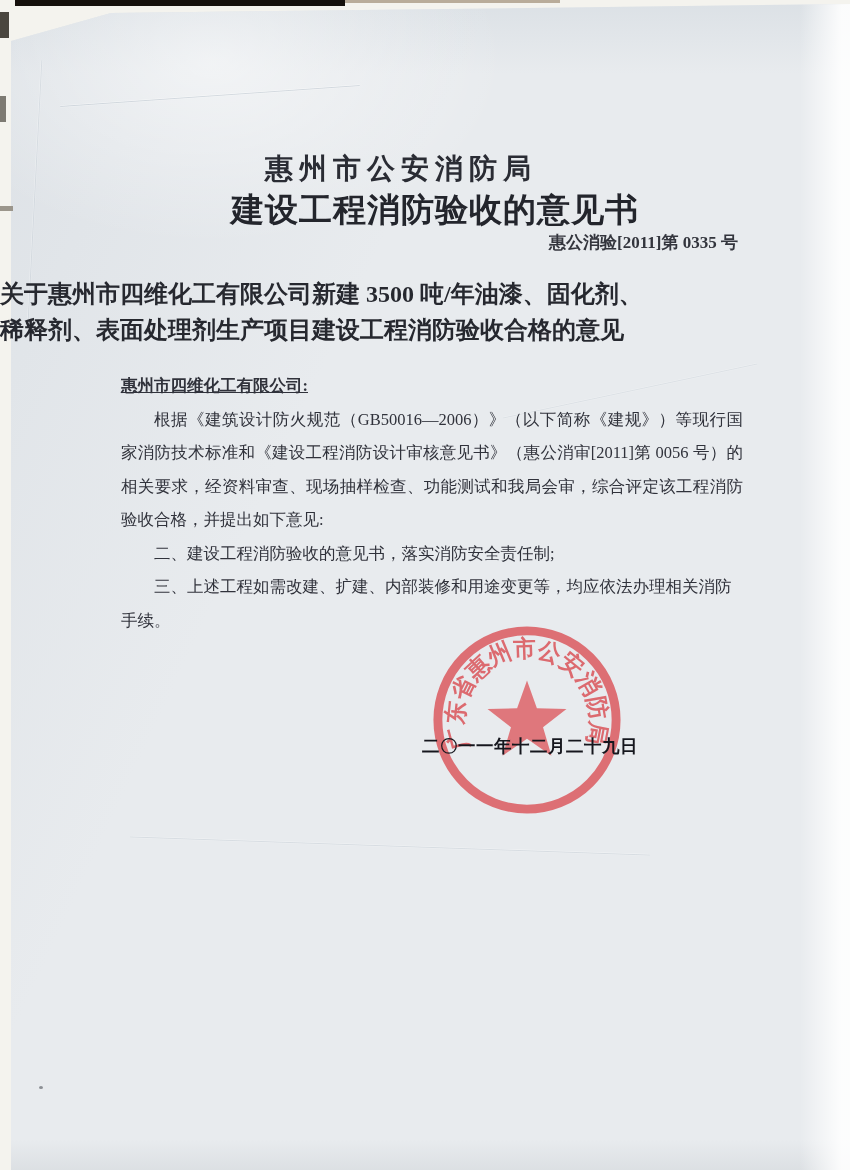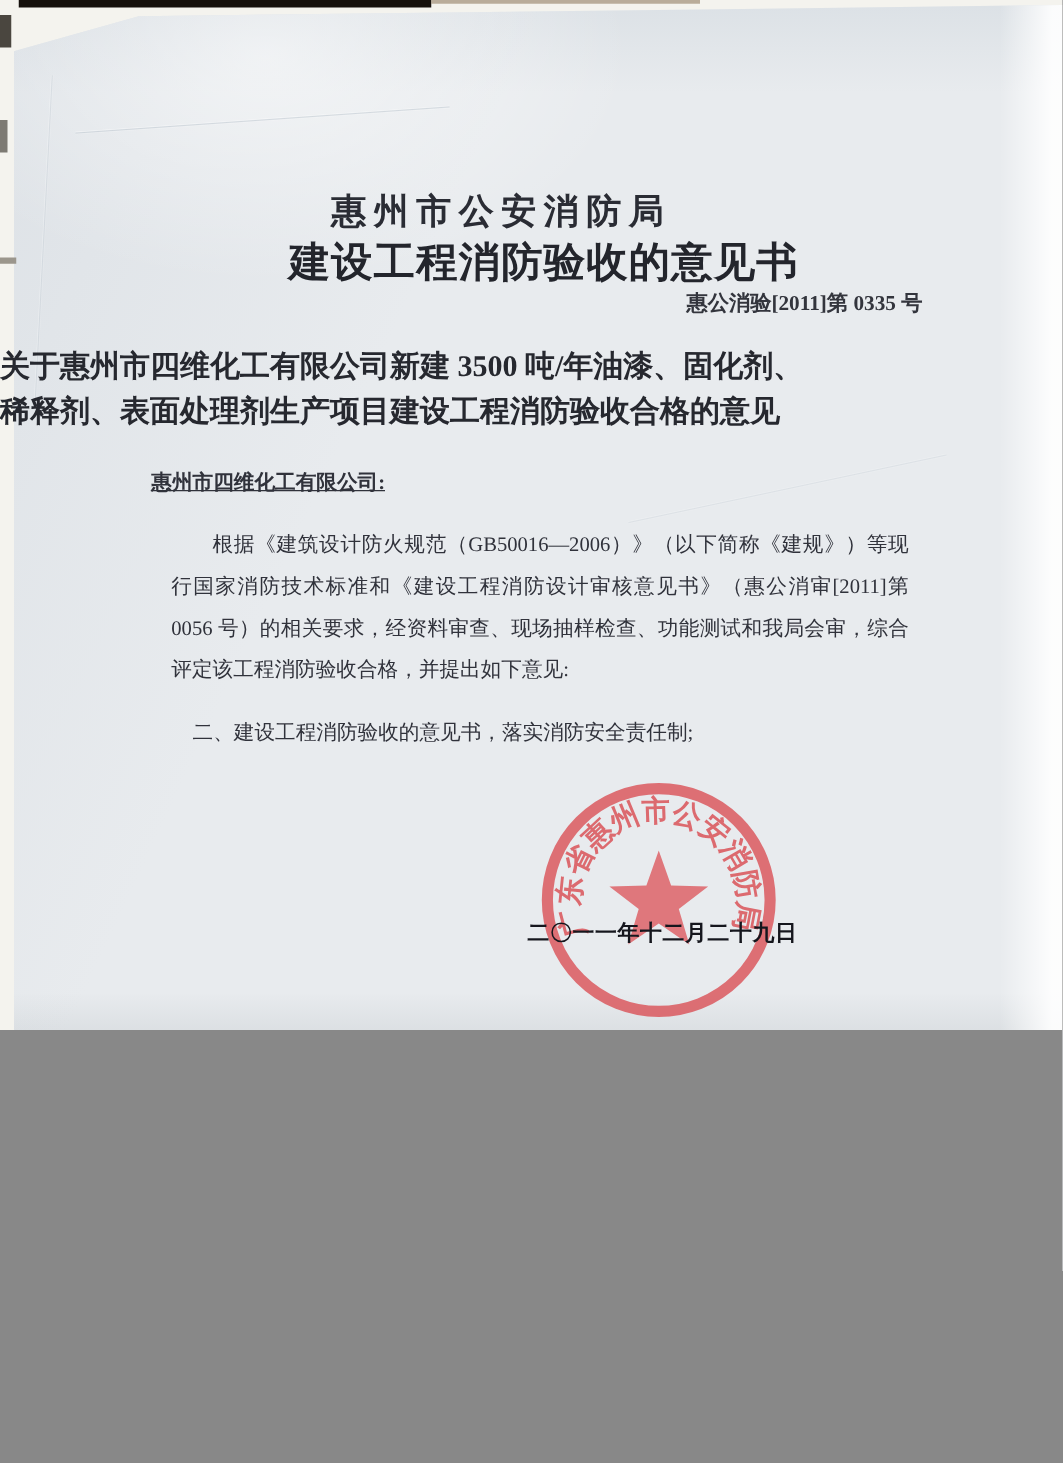--- a/index.html
+++ b/index.html
@@ -1,17 +1,17 @@
 <!DOCTYPE html>
 <html><head>
 <meta charset="utf-8">
 <style>
   html,body{margin:0;padding:0;background:#888;}
   .stage{
-    position:relative;width:850px;height:824px;overflow:hidden;
+    position:relative;width:850px;height:1170px;overflow:hidden;
     background:#f4f3ee;
     font-family:"Liberation Serif","DejaVu Serif",serif;
   }
   
   .top-black{position:absolute;left:15px;top:0;width:330px;height:6px;background:#15100c;z-index:5;}
   .top-thin{position:absolute;left:345px;top:0;width:215px;height:3px;background:#a5947e;opacity:.75;z-index:5;}
   .edge-mark-1{position:absolute;left:0;top:12px;width:9px;height:26px;background:#4a463f;z-index:5;}
   .edge-mark-2{position:absolute;left:0;top:96px;width:6px;height:26px;background:#7d7a73;z-index:5;}
   .edge-mark-3{position:absolute;left:0;top:206px;width:13px;height:5px;background:#9b968c;z-index:5;}
   .speck{position:absolute;left:39px;top:1086px;width:4px;height:3px;background:#8b8f94;border-radius:50%;z-index:5;}
@@ -38,21 +38,21 @@
   .org{position:absolute;top:150px;left:0;width:100%;text-align:center;transform:translateX(-24px);
        font-size:28px;font-weight:700;letter-spacing:6px;color:#2a2c34;z-index:2;}
   .doc-title{position:absolute;top:188px;left:0;width:100%;text-align:center;transform:translateX(10px);
        font-size:33px;font-weight:700;letter-spacing:1px;color:#23252c;z-index:2;}
   .doc-no{position:absolute;top:231px;right:112px;font-size:17px;color:#33353d;z-index:2;font-weight:bold;}
   .subject{position:absolute;top:276px;left:0;width:100%;text-align:left;
        font-size:24px;font-weight:700;line-height:36px;color:#26282f;z-index:2;}
   .body-block{position:absolute;top:369px;left:121px;width:622px;
        font-size:16.5px;line-height:33.5px;color:#30323b;z-index:2;}
   .salutation{font-weight:600;text-decoration:underline;}
-  .para{text-indent:2em;text-align:justify;margin:16px;}
+  .para{text-indent:2em;text-align:justify;margin:0;}
   .item{text-indent:2em;}
   .date{position:absolute;top:734px;left:422px;font-size:17.5px;font-weight:700;letter-spacing:.5px;color:#15161d;z-index:4;}
   .footer-note{position:absolute;top:939px;left:133px;font-size:15px;letter-spacing:.5px;color:#33353d;z-index:2;}
 
   .seal{position:absolute;left:428px;top:621px;width:198px;height:198px;z-index:3;opacity:.92;}
 </style>
 </head>
 <body>
 
 <div class="stage">
@@ -76,20 +76,21 @@
 
   <div class="subject">
     <div>关于惠州市四维化工有限公司新建 3500 吨/年油漆、固化剂、</div>
     <div>稀释剂、表面处理剂生产项目建设工程消防验收合格的意见</div>
   </div>
 
   <div class="body-block">
     <div class="salutation">惠州市四维化工有限公司:</div>
     <p class="para">根据《建筑设计防火规范（GB50016—2006）》（以下简称《建规》）等现行国家消防技术标准和《建设工程消防设计审核意见书》（惠公消审[2011]第 0056 号）的相关要求，经资料审查、现场抽样检查、功能测试和我局会审，综合评定该工程消防验收合格，并提出如下意见:</p>
     <div class="item">二、建设工程消防验收的意见书，落实消防安全责任制;</div>
+    <div class="item">三、上述工程如需改建、扩建、内部装修和用途变更等，均应依法办理相关消防手续。</div>
   </div>
 
   <svg class="seal" viewBox="0 0 200 200">
     <circle cx="100" cy="100" r="90" fill="none" stroke="#d9474d" stroke-width="9" opacity="0.82"></circle>
     <path d="M100,60 L110,88.2 L139.9,89 L116.2,107.3 L124.7,136 L100,119 L75.3,136 L83.8,107.3 L60.1,89 L90,88.2 Z" fill="#dc4a50" opacity="0.78"></path>
     <defs>
       <path id="seal-arc" d="M 42 127 A 64 64 0 1 1 158 127" fill="none"></path>
     </defs>
     <text font-size="24" font-weight="700" fill="#d9474d" opacity="0.85" font-family="Liberation Serif, DejaVu Serif, serif">
       <textPath href="#seal-arc" startOffset="0" textLength="252" lengthAdjust="spacingAndGlyphs">广东省惠州市公安消防局</textPath>

